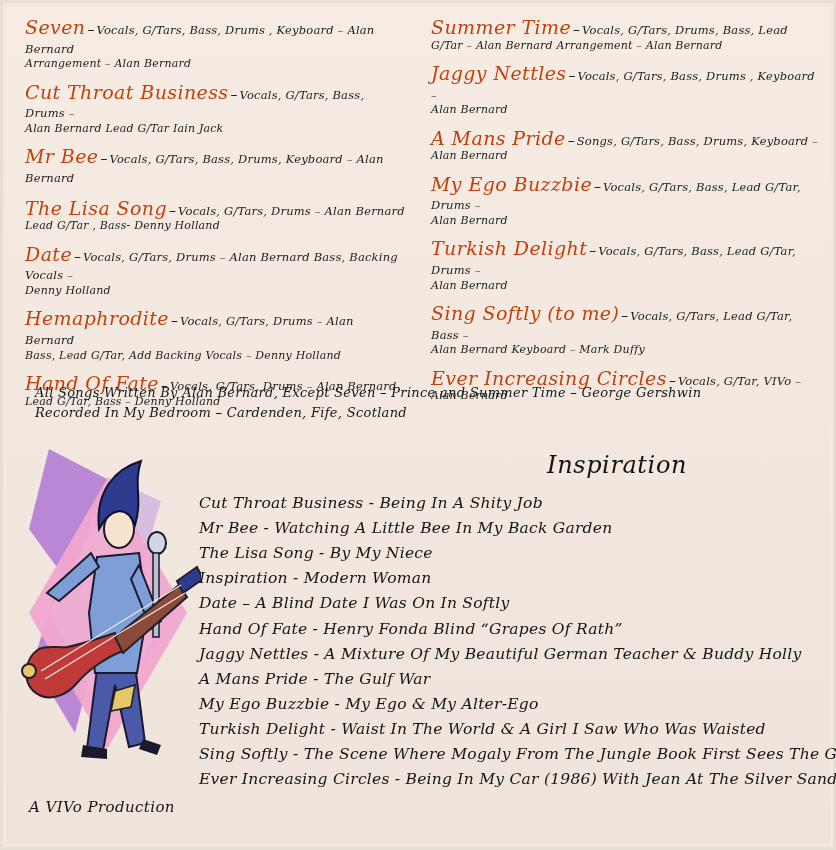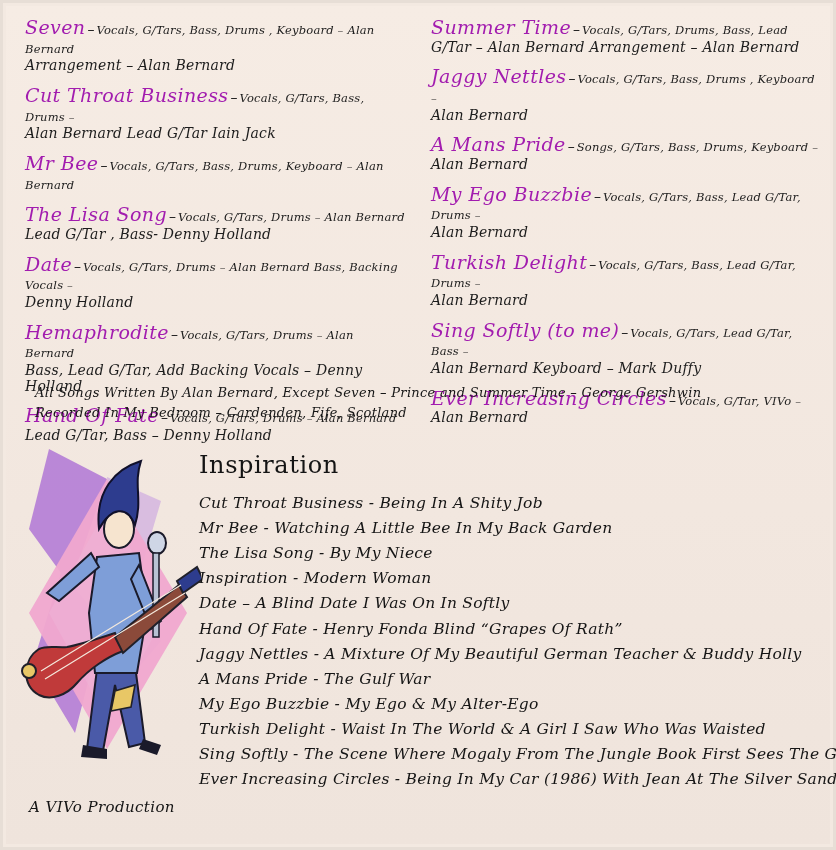--- a/index.html
+++ b/index.html
@@ -52,41 +52,41 @@
 
   .track {
     margin-bottom: 11px;
     line-height: 1.12;
   }
   .track-title {
     font-family: "DejaVu Serif", serif;
     font-size: 19px;
     font-style: italic;
     letter-spacing: 0.4px;
-    color: #a21caf;
+    color: #c2410c;
     display: inline;
     white-space: nowrap;
   }
   .track-dash {
     display: inline;
     font-size: 14px;
     color: #1c1c1c;
     padding: 0 2px;
   }
   .track-credits {
     display: inline;
     font-size: 11.5px;
     font-style: italic;
     letter-spacing: 0.2px;
     color: #1c1c1c;
     line-height: 1.45;
   }
   .track-credits2 {
     display: block;
-    font-size: 14px;
+    font-size: 11px;
     font-style: italic;
     letter-spacing: 0.2px;
     color: #1c1c1c;
     margin-top: 1px;
   }
 
   
   .notes {
     position: absolute;
     left: 32px;
@@ -101,21 +101,22 @@
 
   
   .inspiration {
     position: absolute;
     left: 196px;
     top: 448px;
     width: 628px;
   }
   .inspiration-heading {
     font-size: 24px;
-    text-align: left;
+    font-style: italic;
+    text-align: right;
     letter-spacing: 0.6px;
     margin: 0 0 12px 0;
     color: #141414;
     padding-right: 140px;
   }
   .insp-item {
     font-size: 15.5px;
     font-style: italic;
     letter-spacing: 0.25px;
     line-height: 1.62;

